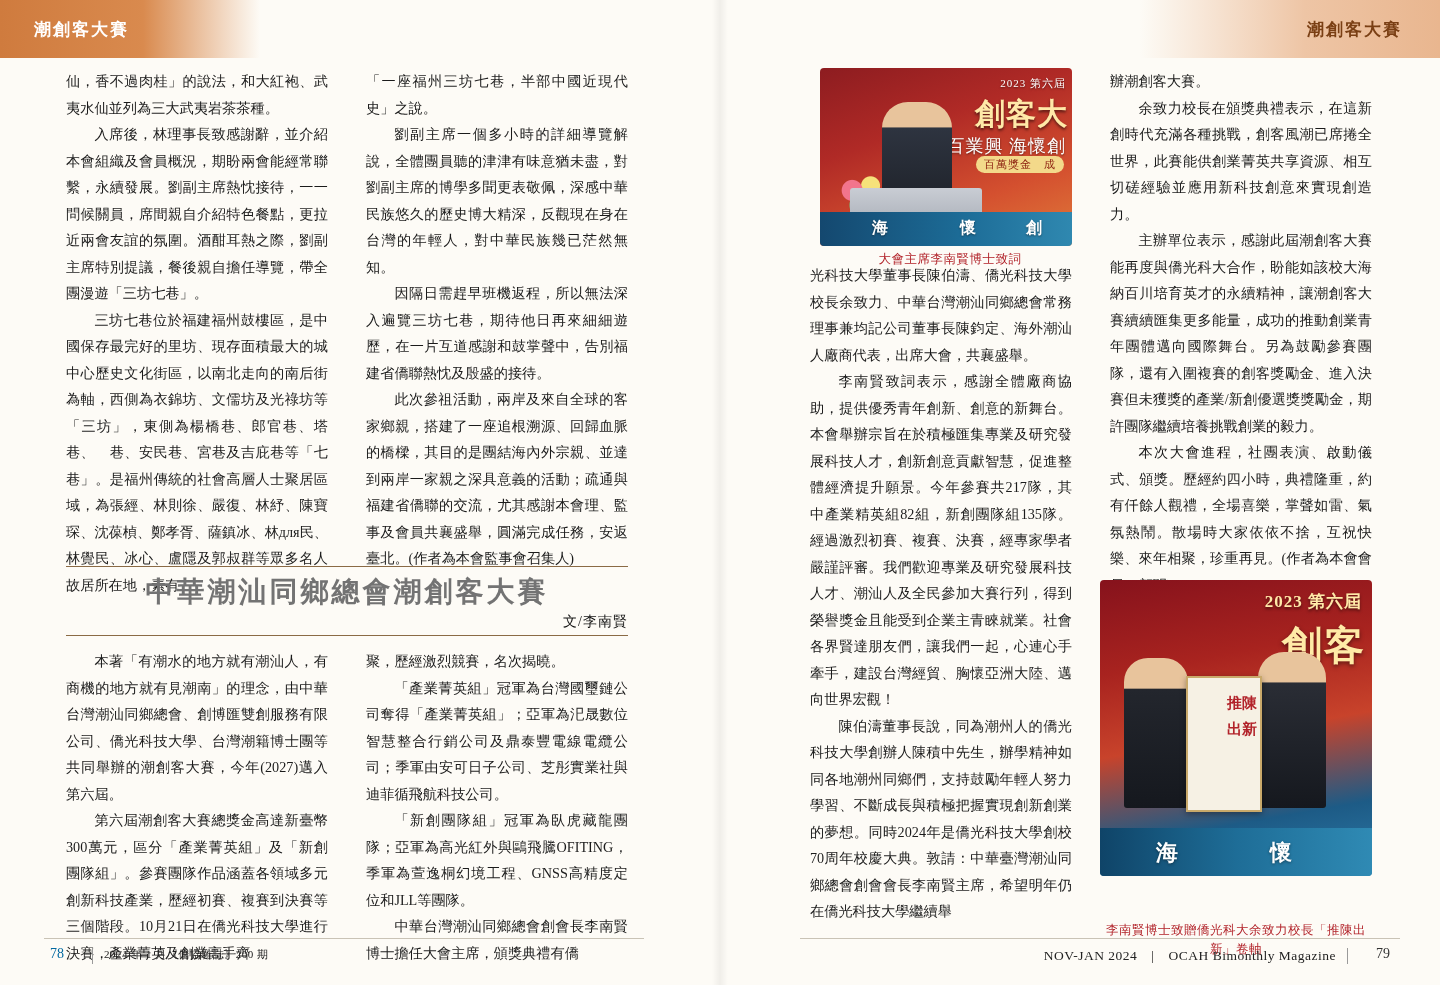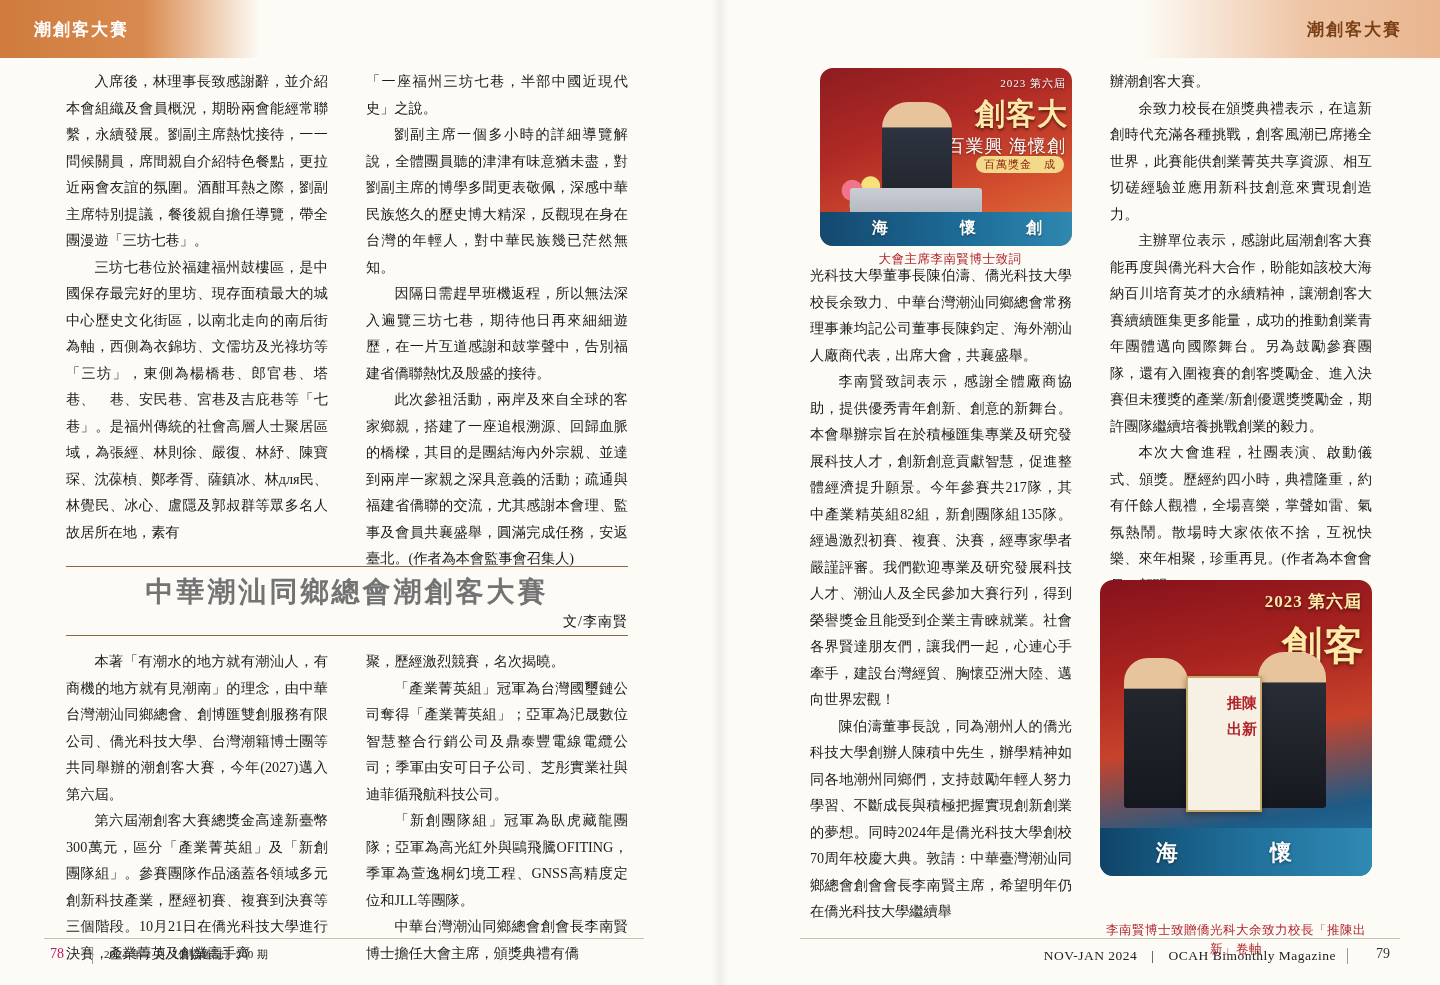--- a/index.html
+++ b/index.html
@@ -122,21 +122,21 @@
   #col4 { left: 366px; top: 648px; width: 262px; }
 
   
   #col5 { left: 810px;  top: 262px; width: 262px; }
   #col6 { left: 1110px; top: 68px;  width: 262px; }
 
   
   .photo {
     position: absolute;
     overflow: hidden;
-    border-radius: 13px;
+    border-radius: 4px;
   }
   .photo-1 {
     left: 820px; top: 68px;
     width: 252px; height: 178px;
     background: linear-gradient(160deg, #8d1c20 0%, #b02a26 35%, #d4502f 70%, #e07b3a 100%);
   }
   .photo-2 {
     left: 1100px; top: 580px;
     width: 272px; height: 296px;
     background: linear-gradient(170deg, #86121c 0%, #a8231f 28%, #c8432b 52%, #1d5b86 78%, #2d7aa8 100%);
@@ -256,21 +256,21 @@
   .footer-rule-left {
     position: absolute; left: 44px; top: 938px; width: 600px;
     border-top: 1px solid #c9c3b6;
   }
   .footer-rule-right {
     position: absolute; left: 800px; top: 938px; width: 600px;
     border-top: 1px solid #c9c3b6;
   }
   .folio-left {
     position: absolute; left: 50px; top: 946px;
-    font-size: 14px; color: #be185d;
+    font-size: 14px; color: #0369a1;
   }
   .footer-left-text {
     position: absolute; left: 104px; top: 947px;
     font-size: 11px; color: #222; letter-spacing: .5px;
   }
   .footer-left-bar {
     position: absolute; left: 92px; top: 948px;
     width: 1px; height: 16px; background: #9a9a9a;
   }
   .footer-right-text {
@@ -296,20 +296,21 @@
   <div class="gutter-shadow"></div>
 
   <div class="head-left">
     <div class="title">潮創客大賽</div>
   </div>
   <div class="head-right">
     <div class="title">潮創客大賽</div>
   </div>
 
   <div class="col" id="col1">
+    <p class="noindent">仙，香不過肉桂」的說法，和大紅袍、武夷水仙並列為三大武夷岩茶茶種。</p>
     <p>入席後，林理事長致感謝辭，並介紹本會組織及會員概況，期盼兩會能經常聯繫，永續發展。劉副主席熱忱接待，一一問候關員，席間親自介紹特色餐點，更拉近兩會友誼的氛圍。酒酣耳熱之際，劉副主席特別提議，餐後親自擔任導覽，帶全團漫遊「三坊七巷」。</p>
     <p>三坊七巷位於福建福州鼓樓區，是中國保存最完好的里坊、現存面積最大的城中心歷史文化街區，以南北走向的南后街為軸，西側為衣錦坊、文儒坊及光祿坊等「三坊」，東側為楊橋巷、郎官巷、塔巷、　巷、安民巷、宮巷及吉庇巷等「七巷」。是福州傳統的社會高層人士聚居區域，為張經、林則徐、嚴復、林紓、陳寶琛、沈葆楨、鄭孝胥、薩鎮冰、林для民、林覺民、冰心、盧隱及郭叔群等眾多名人故居所在地，素有</p>
   </div>
 
   <div class="col" id="col2">
     <p class="noindent">「一座福州三坊七巷，半部中國近現代史」之說。</p>
     <p>劉副主席一個多小時的詳細導覽解說，全體團員聽的津津有味意猶未盡，對劉副主席的博學多聞更表敬佩，深感中華民族悠久的歷史博大精深，反觀現在身在台灣的年輕人，對中華民族幾已茫然無知。</p>
     <p>因隔日需趕早班機返程，所以無法深入遍覽三坊七巷，期待他日再來細細遊歷，在一片互道感謝和鼓掌聲中，告別福建省僑聯熱忱及殷盛的接待。</p>
     <p>此次參祖活動，兩岸及來自全球的客家鄉親，搭建了一座追根溯源、回歸血脈的橋樑，其目的是團結海內外宗親、並達到兩岸一家親之深具意義的活動；疏通與福建省僑聯的交流，尤其感謝本會理、監事及會員共襄盛舉，圓滿完成任務，安返臺北。(作者為本會監事會召集人)</p>
   </div>

